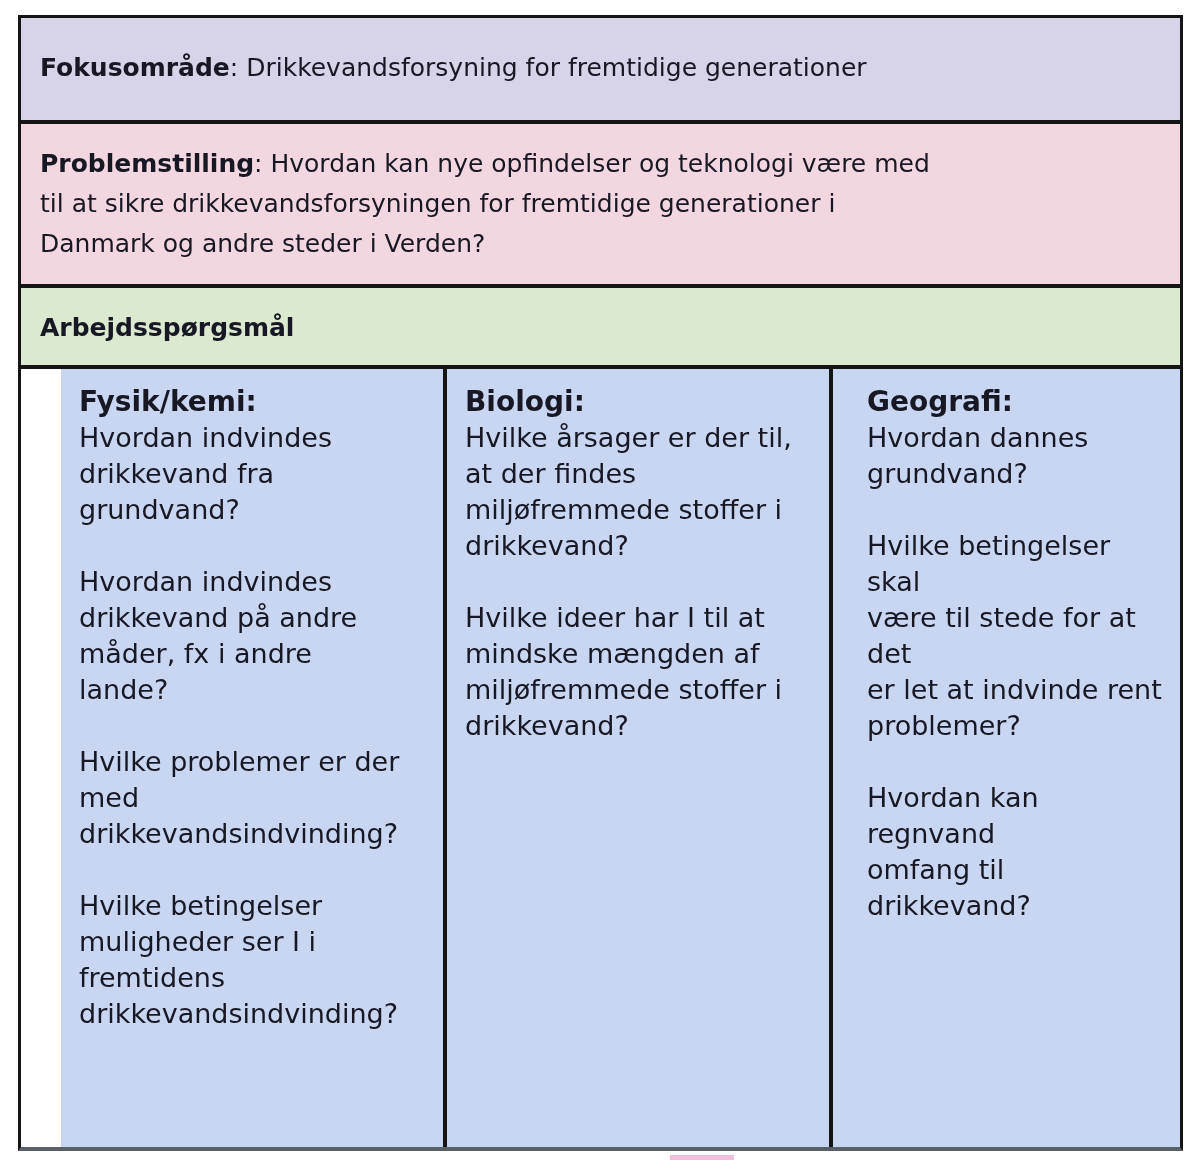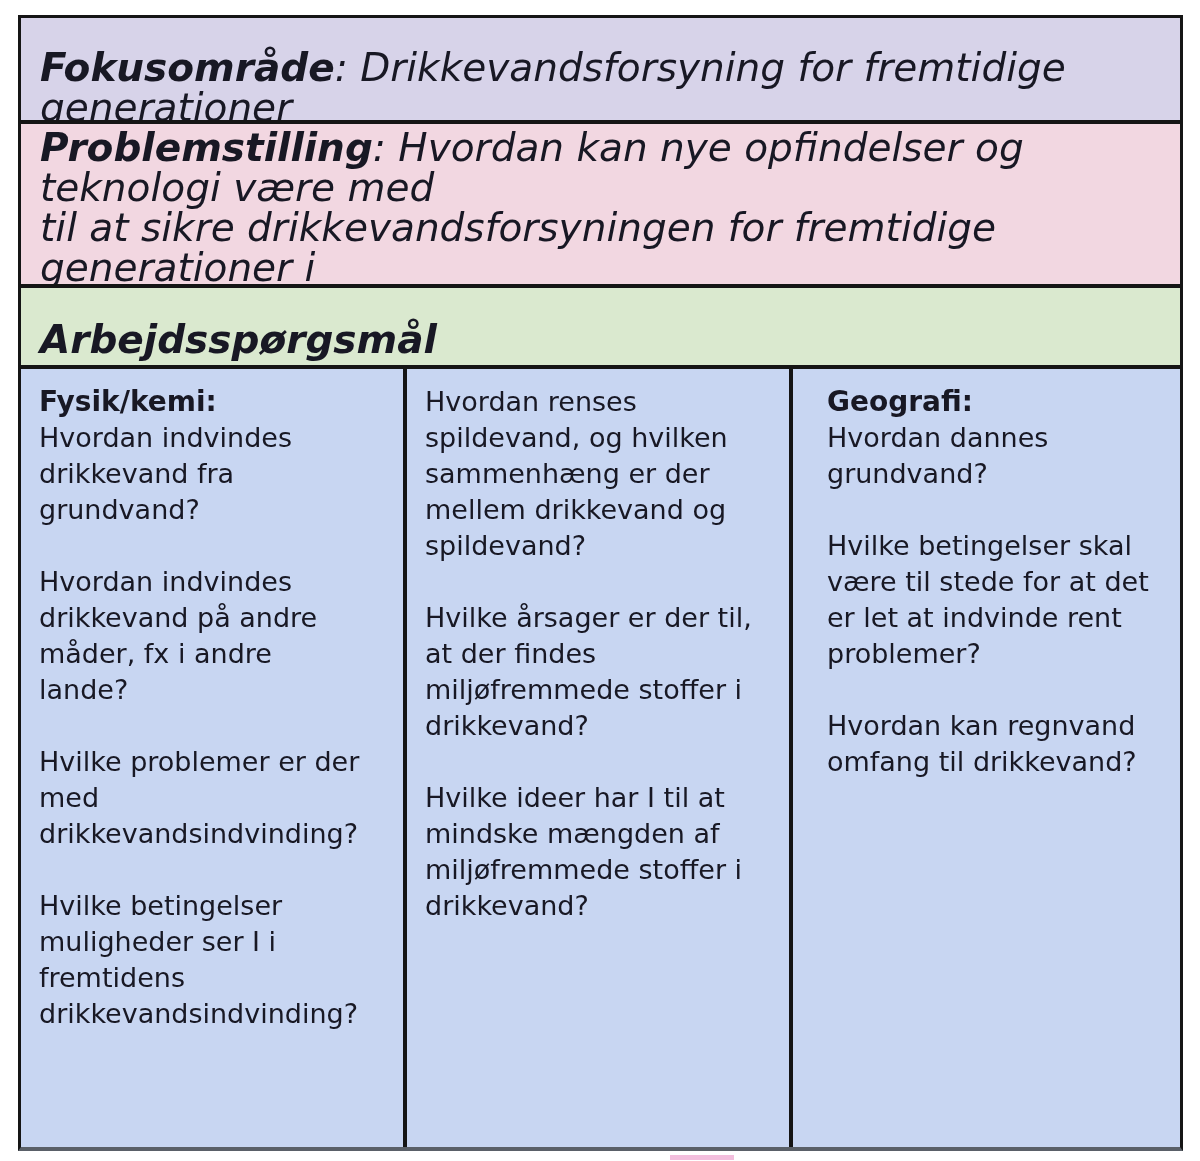--- a/index.html
+++ b/index.html
@@ -41,40 +41,40 @@
   .row-focus {
     height: 106px;
     background: var(--focus-bg);
     border-bottom: 4px solid var(--border);
     padding: 30px 18px 0 19px;
   }
   .row-problem {
     height: 164px;
     background: var(--problem-bg);
     border-bottom: 4px solid var(--border);
-    padding: 4px 18px 0 19px;
+    padding: 20px 18px 0 19px;
   }
   .row-header {
     height: 81px;
     background: var(--header-bg);
     border-bottom: 4px solid var(--border);
-    padding: 32px 18px 0 19px;
+    padding: 20px 18px 0 19px;
   }
   .rowtext {
-    font-size: 39px;
+    font-size: 25px;
     line-height: 40px;
     white-space: pre-line;
-    font-style: italic;
   }
   .b { font-weight: bold; }
   .cols {
     flex: 1;
     display: flex;
     flex-direction: row;
     background: var(--column-bg);
+    margin-left: 40px;
   }
   .col {
     height: 100%;
     background: var(--column-bg);
     padding: 15px 12px 0 18px;
     overflow: hidden;
   }
   .col-1, .col-2 { width: 386px; border-right: 4px solid var(--border); }
   .col-3 { flex: 1; padding-left: 34px; }
   .col h3 {
@@ -132,25 +132,21 @@
         <p class="q">Hvilke problemer er der
 med
 drikkevandsindvinding?</p>
         <p class="q">Hvilke betingelser
 muligheder ser I i
 fremtidens
 drikkevandsindvinding?</p>
       </div>
 
       <div class="col col-2">
-        <p class="q">Hvordan renses
-spildevand, og hvilken
-sammenhæng er der
-mellem drikkevand og
-spildevand?</p>
+        <h3>Biologi:</h3>
         <p class="q">Hvilke årsager er der til,
 at der findes
 miljøfremmede stoffer i
 drikkevand?</p>
         <p class="q">Hvilke ideer har I til at
 mindske mængden af
 miljøfremmede stoffer i
 drikkevand?</p>
       </div>
 

